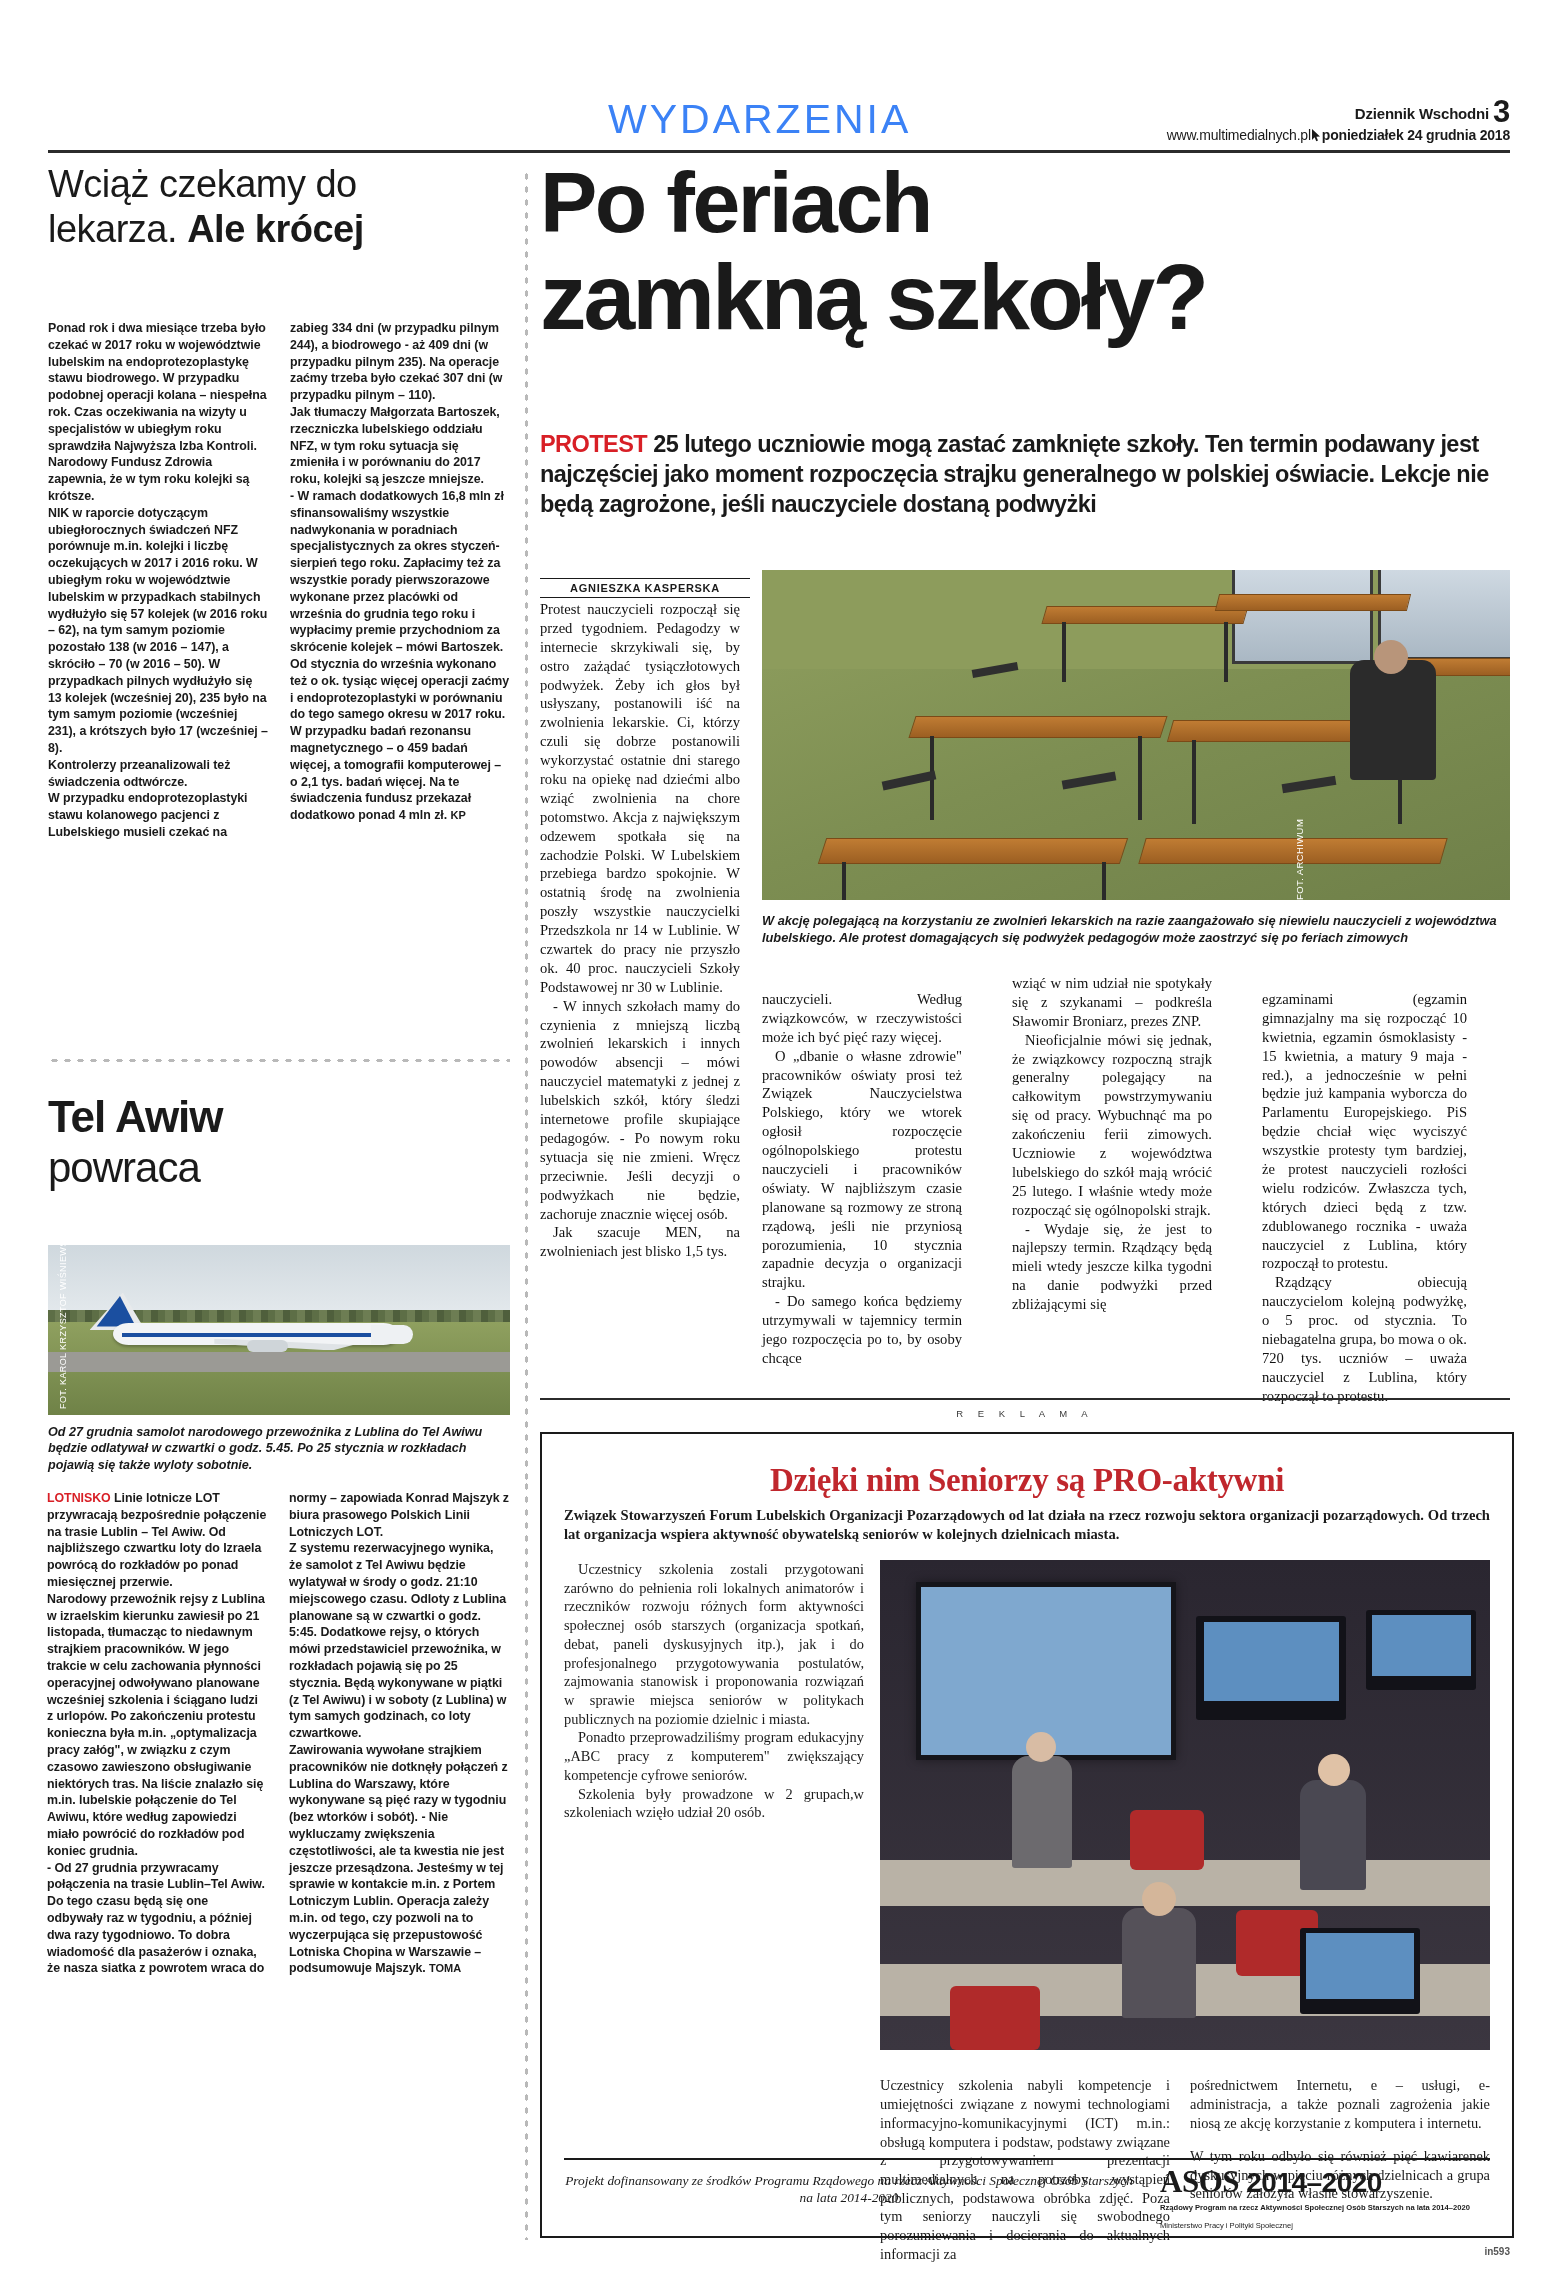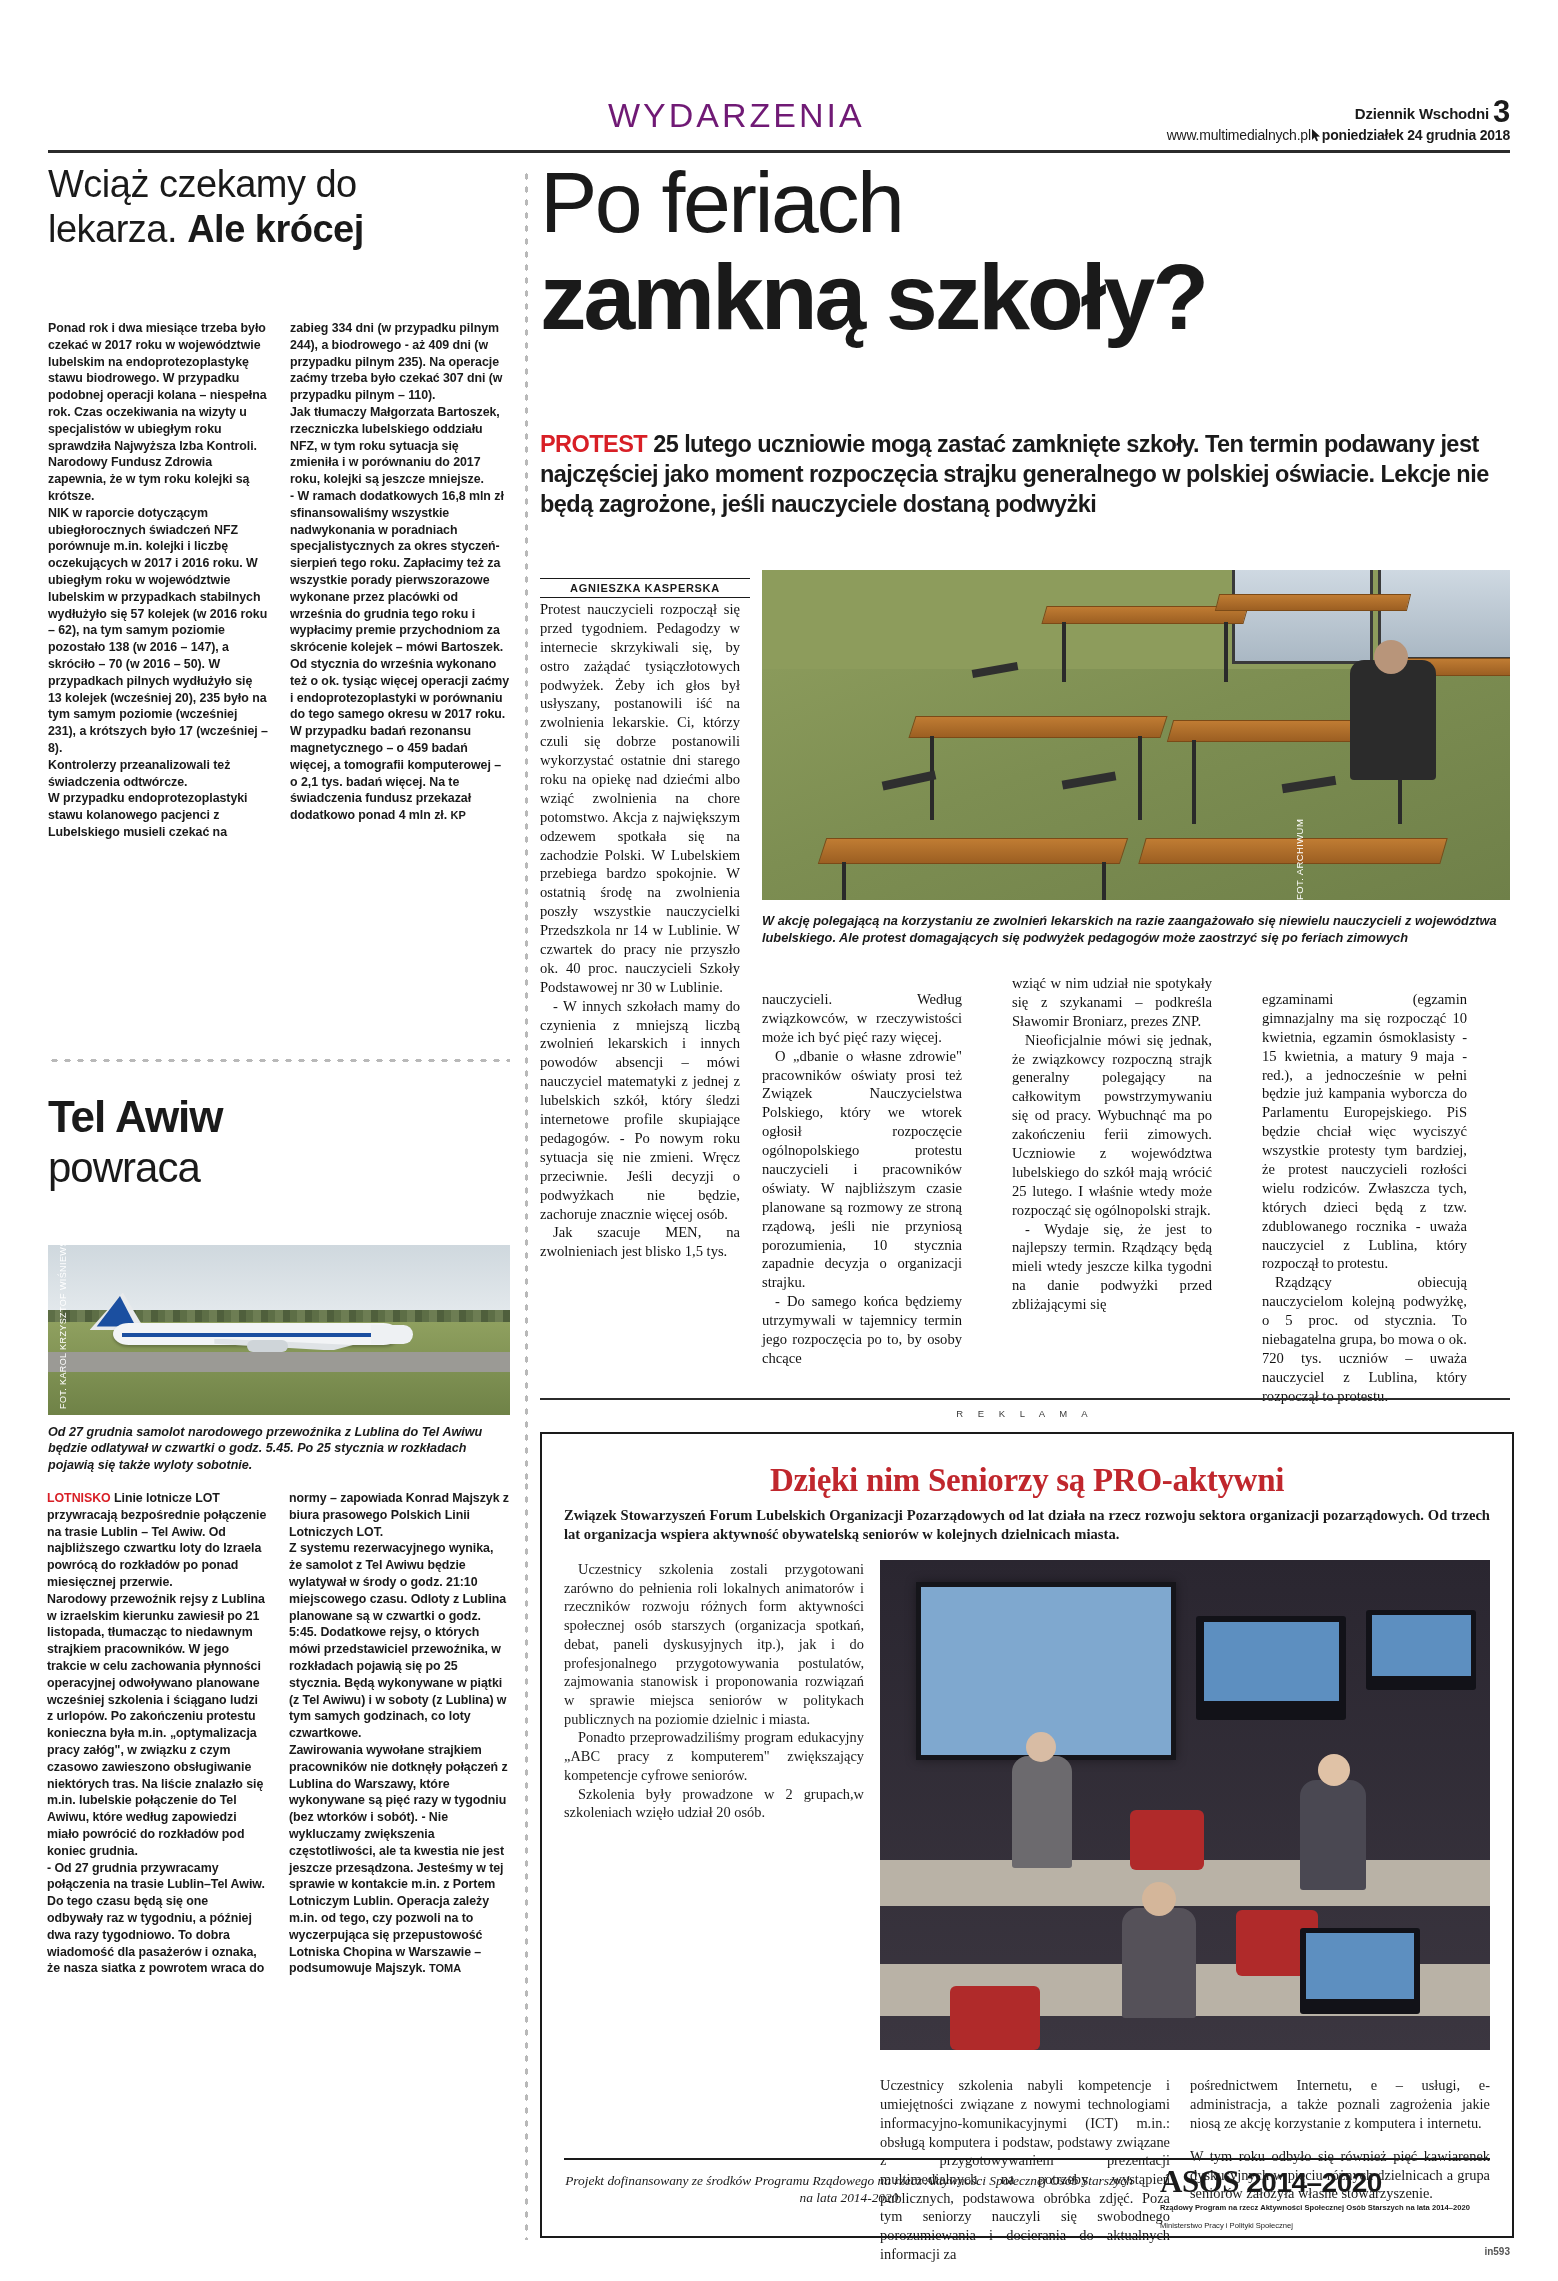--- a/index.html
+++ b/index.html
@@ -1,21 +1,21 @@
 <!DOCTYPE html>
 <html><head>
 <meta charset="utf-8">
 <style>
   html,body{margin:0;padding:0;background:#ffffff;}
   body{width:1558px;height:2281px;font-family:"Liberation Sans",sans-serif;color:#1a1a1a;position:relative;overflow:hidden;}
   .page{position:absolute;left:0;top:0;width:1558px;height:2281px;}
 
   
   .masthead{position:absolute;left:48px;top:96px;width:1462px;height:62px;}
-  .section-title{position:absolute;left:560px;top:0px;font-size:34px;letter-spacing:3px;color:#701a75;font-weight:300;}
+  .section-title{position:absolute;left:560px;top:0px;font-size:41px;letter-spacing:3px;color:#3b82f6;font-weight:300;}
   .mast-right{position:absolute;right:0px;top:4px;text-align:right;line-height:1.15;}
   .mast-line1{font-size:15px;font-weight:bold;letter-spacing:-0.2px;}
   .mast-pageno{font-size:31px;font-weight:bold;line-height:0.8;vertical-align:-3px;margin-left:4px;}
   .mast-line2{font-size:14px;font-weight:bold;margin-top:2px;letter-spacing:-0.2px;}
   .mast-url{font-weight:normal;}
   .cursor-arrow{display:inline-block;width:9px;height:13px;position:relative;top:2px;margin:0 1px;}
   .rule-top{position:absolute;left:48px;top:150px;width:1462px;height:3px;background:#2b2b2b;}
 
   
   .vdots{position:absolute;width:5px;background-image:radial-gradient(#b9b9b9 40%,transparent 41%);
@@ -38,21 +38,21 @@
   .telcap{position:absolute;left:48px;top:1424px;width:462px;font-size:12.6px;line-height:1.3;font-style:italic;font-weight:bold;}
   .photo-credit{position:absolute;color:#fff;font-size:9px;letter-spacing:.4px;transform:rotate(-90deg);transform-origin:left top;white-space:nowrap;}
   .t-body{position:absolute;left:47px;top:1490px;width:462px;column-count:2;column-gap:22px;
           font-size:12.4px;line-height:1.355;font-weight:bold;letter-spacing:-0.05px;}
   .t-body p{margin:0;}
   .kicker-red{color:#d81f26;font-weight:bold;}
   .sig{font-weight:bold;font-size:11px;}
 
   
   .main{position:absolute;left:540px;top:162px;width:970px;}
-  .mh1{font-size:86px;line-height:0.95;font-weight:400;letter-spacing:-2.5px;color:#1a1a1a;margin:0;}
+  .mh1{font-size:86px;line-height:0.95;font-weight:700;letter-spacing:-2.5px;color:#1a1a1a;margin:0;}
   .mh2{font-size:93px;line-height:0.98;font-weight:bold;letter-spacing:-3px;color:#1a1a1a;margin:8px 0 0 0;}
   .lede{position:absolute;left:540px;top:430px;width:970px;font-size:23.5px;line-height:1.27;
         font-weight:bold;letter-spacing:-0.55px;}
   .lede .tag{color:#d81f26;}
 
   
   .byline{position:absolute;left:540px;top:578px;width:210px;font-size:11px;font-weight:bold;letter-spacing:.7px;
           border-top:1.5px solid #1a1a1a;border-bottom:1.5px solid #1a1a1a;padding:3px 0 3px 0;text-align:center;}
   .artphoto{position:absolute;left:762px;top:570px;width:748px;height:330px;overflow:hidden;background:#7d8b60;}
   .artcap{position:absolute;left:762px;top:912px;width:748px;font-size:12.8px;line-height:1.33;

